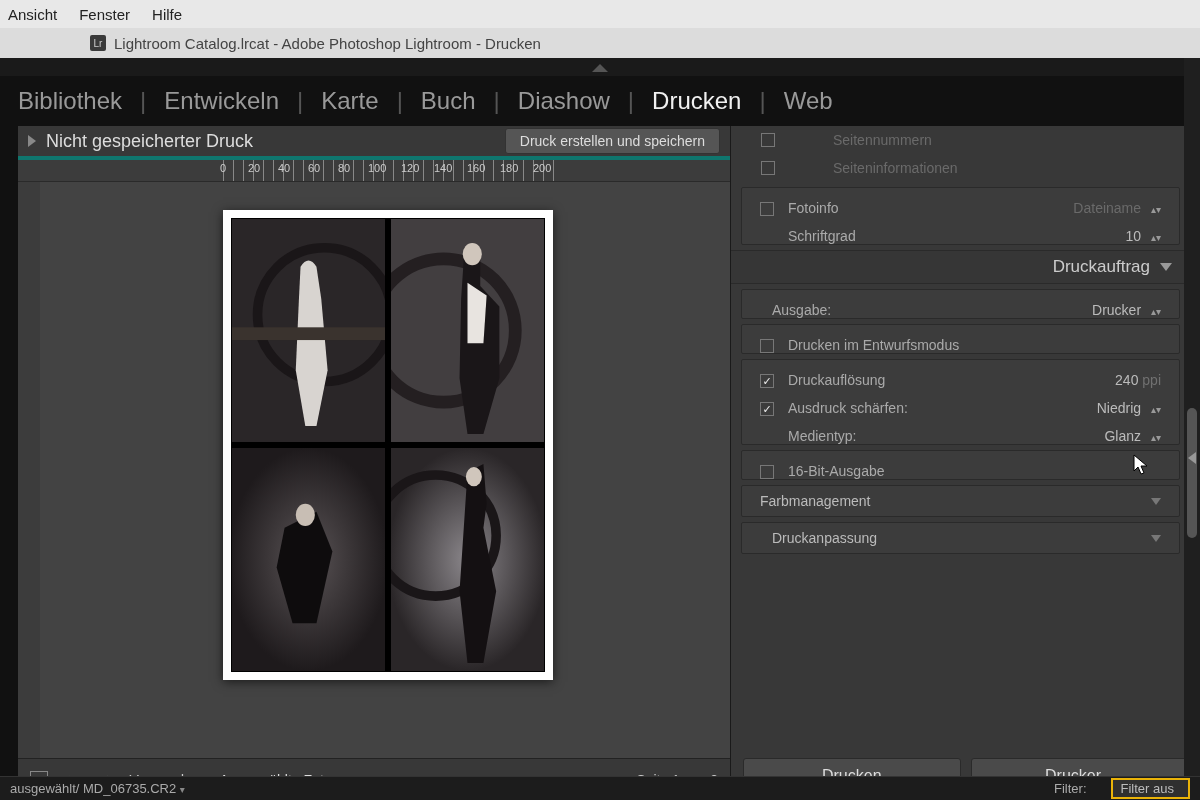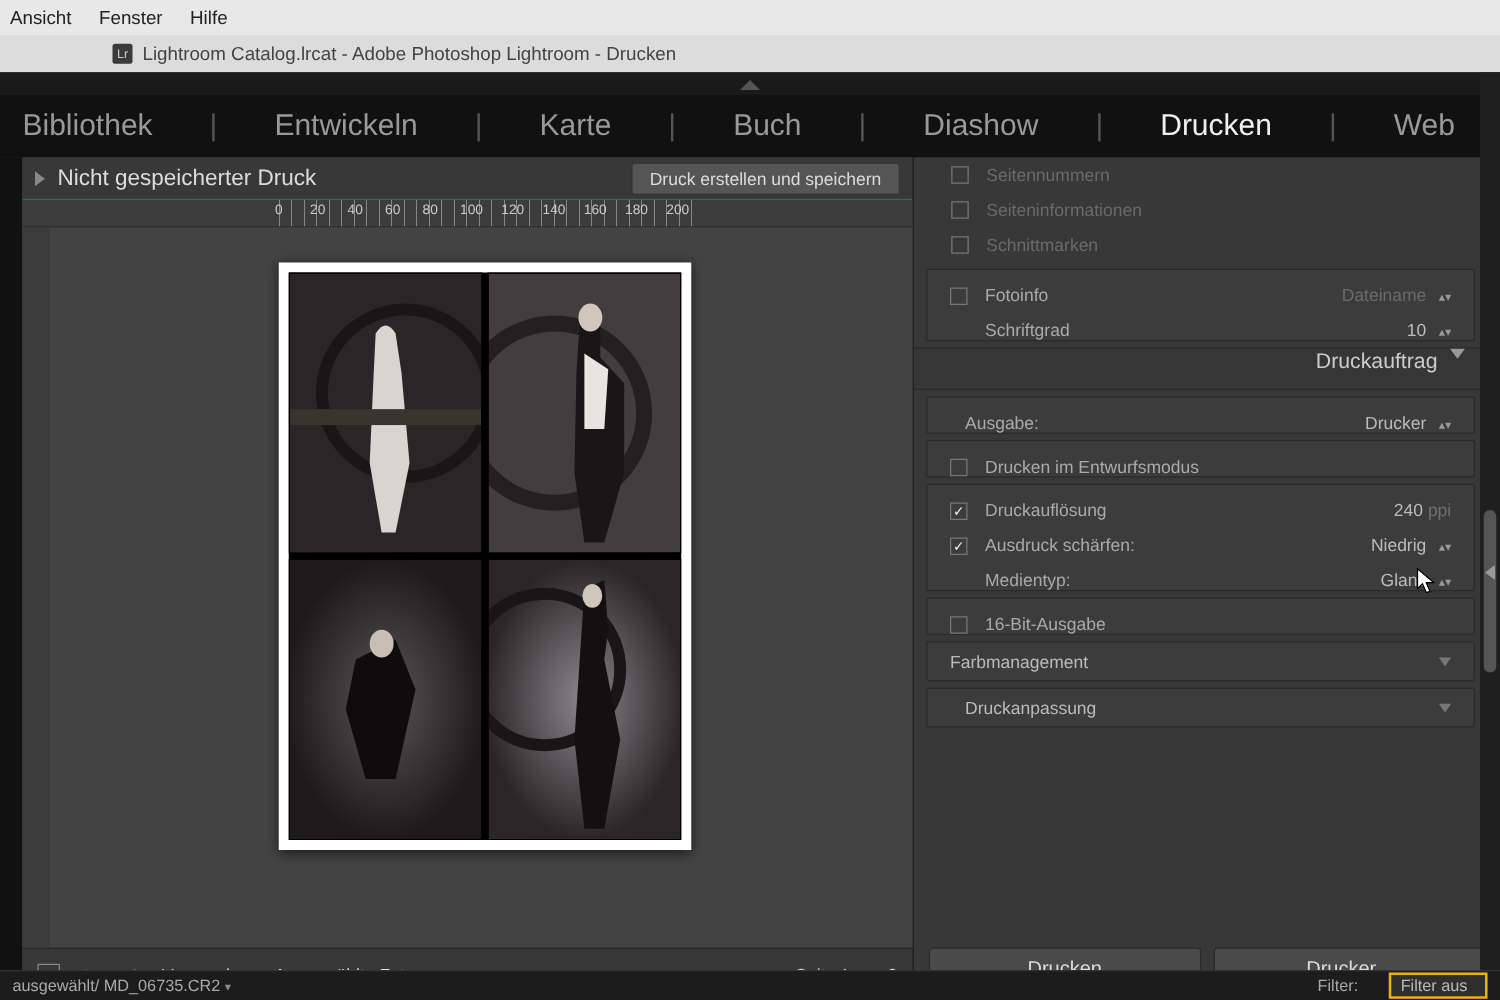--- a/index.html
+++ b/index.html
@@ -4,28 +4,28 @@
 <style>
   * { box-sizing: border-box; margin: 0; padding: 0; font-family: "Segoe UI", Arial, sans-serif; }
   body { background: #000; width:1200px; height:800px; overflow:hidden; color:#c0c0c0; font-size:14px; user-select:none; }
   .menubar { background: #e8e8e8; height:28px; display:flex; align-items:center; gap:22px; padding:0 8px; color:#222; font-size:15px; }
   .menubar span { cursor:default; }
   .titlebar { background: #dcdcdc; height:30px; display:flex; align-items:center; padding-left:90px; color:#444; font-size:15px; }
   .lr-icon { width:16px; height:16px; background:#3a3a3a; color:#ccc; display:inline-flex; align-items:center; justify-content:center; font-size:10px; margin-right:8px; border-radius:2px;text-align:right; }
   .app { position:absolute; top:58px; left:0; right:0; bottom:0; background:#111; display:flex; flex-direction:column;}
   .branding { height:18px; background:#1a1a1a; position:relative; }
   .arrow-up { position:absolute; left:50%; transform:translateX(-50%); top:6px; width:0; height:0; border-left:8px solid transparent; border-right:8px solid transparent; border-bottom:8px solid #555;}
-  .modules { height:50px; display:flex; align-items:center; justify-content:space-between; gap:0; padding-right:18px; background:#111; font-size:24px; color:#999; font-weight:300;}
+  .modules { height:50px; display:flex; align-items:center; justify-content:flex-start; gap:0; padding-right:18px; background:#111; font-size:24px; color:#999; font-weight:300;}
   .modules .mod { padding:0 18px; cursor:pointer; }
   .modules .sep { color:#555; }
   .modules .active { color:#f0f0f0; }
   .body { flex:1; display:flex; background:#2a2a2a; min-height:0;}
   .left-strip { width:18px; background:#111; }
   .center { flex:1; display:flex; flex-direction:column; background:#434343; min-width:0;}
-  .topbar { height:34px; display:flex; align-items:center; background:#383838; padding:0 10px; justify-content:space-between; border-bottom:1px solid #0f766e;}
+  .topbar { height:34px; display:flex; align-items:center; background:#383838; padding:0 10px; justify-content:space-between; border-bottom:4px solid #0f766e;}
   .topbar .title { color:#ddd; font-size:18px; display:flex; align-items:center; gap:10px;}
   .tri { width:0; height:0; border-top:6px solid transparent; border-bottom:6px solid transparent; border-left:8px solid #888;}
   .save-btn { background:#555; border:1px solid #333; color:#ddd; font-size:14px; padding:4px 14px; border-radius:3px; cursor:pointer;}
   .ruler-h { height:22px; background:#3c3c3c; display:flex; border-bottom:1px solid #2a2a2a; position:relative;}
   .ruler-h .inner { position:absolute; left:205px; display:flex; height:100%; font-size:11px; color:#ccc;}
   .ruler-h .ticks { position:relative; height:100%; width:340px; background-image:repeating-linear-gradient(to right, #888 0, #888 1px, transparent 1px, transparent 10px);}
   .ruler-h .labels { position:absolute; left:0; top:2px; width:340px;}
   .ruler-h .labels span { position:absolute; font-size:11px; color:#ccc; }
   .stage { flex:1; position:relative; background:#434343; overflow:hidden;}
   .ruler-v { position:absolute; left:0; top:0; bottom:0; width:22px; background:#3c3c3c; }
@@ -36,28 +36,28 @@
   .bottombar { height:42px; background:#383838; display:flex; align-items:center; padding:0 12px; gap:16px; border-top:1px solid #222; color:#ccc;}
   .sq { width:18px; height:18px; border:1px solid #888; }
   .navarrow { font-size:20px; color:#888; cursor:pointer;}
   .navarrow.active { color:#ddd;}
   .popup-sel { color:#ddd; cursor:pointer;}
   .bottombar .pg { margin-left:auto; color:#ccc;}
   .right { width:470px; background:#383838; display:flex; flex-direction:column; border-left:1px solid #1a1a1a;}
   .right-scroll { flex:1; overflow-y:hidden; padding-right:10px;}
   .panel-sect { padding:0; }
   .row { display:flex; align-items:center; height:28px; padding:0 18px 0 30px; color:#aaa; font-size:14px; position:relative;}
-  .row.dim { color:#6a6a6a; }
+  .row.dim { color:#6a6a6a;gap:44px; }
   .row .chk { width:14px; height:14px; border:1px solid #777; margin-right:14px; display:inline-flex; align-items:center; justify-content:center; font-size:11px; color:#eee;}
   .row .chk.checked::after { content:"✓"; }
   .row .lab { flex:1; }
   .row .val { color:#bbb; }
   .row .val.dim { color:#6a6a6a;}
   .row .caret { font-size:10px; color:#999; margin-left:6px;}
-  .section-head { display:flex; justify-content:flex-end; height:34px; padding:0 18px; color:#ccc; font-size:17px; gap:10px; border-top:1px solid #2a2a2a; border-bottom:1px solid #2a2a2a; background:#363636;}
+  .section-head { display:flex; justify-content:flex-end; align-items:center; height:34px; padding:0 18px; color:#ccc; font-size:17px; gap:10px; border-top:1px solid #2a2a2a; border-bottom:1px solid #2a2a2a; background:#363636;}
   .section-head .tri-down {width:0;height:0;border-left:6px solid transparent;border-right:6px solid transparent;border-top:8px solid #999;}
   .group-box { border:1px solid #2a2a2a; margin:5px 10px; background:#3c3c3c; border-radius:2px;}
   .group-box .row { padding-left:18px;align-items:flex-end;}
   .subhead { display:flex; align-items:center; height:30px; padding:0 18px; color:#bbb; font-size:14px; justify-content:space-between;}
   .subhead .tri-down2 {width:0;height:0;border-left:5px solid transparent;border-right:5px solid transparent;border-top:7px solid #777;}
   .actions { height:48px; display:flex; gap:10px; padding:6px 12px;}
   .actions button { flex:1; background:#4a4a4a; border:1px solid #2a2a2a; color:#ddd; font-size:16px; border-radius:3px; cursor:pointer;}
   .scrollbar-edge { position:absolute; right:0; top:58px; bottom:24px; width:16px; background:#1f1f1f; }
   .scrollbar-edge .thumb { position:absolute; right:3px; top:350px; width:10px; height:130px; background:#555; border-radius:5px;}
   .statusbar { position:absolute; bottom:0; left:0; right:0; height:24px; background:#1c1c1c; color:#aaa; font-size:13px; display:flex; align-items:center; padding:0 10px; border-top:1px solid #333;}
@@ -195,24 +195,20 @@
       <div class="right-scroll">
         <div class="panel-sect">
           <div class="row dim">
               <span class="chk"></span>
               <span class="lab">Seitennummern</span>
             </div>
           <div class="row dim">
               <span class="chk"></span>
               <span class="lab">Seiteninformationen</span>
             </div>
-          <div class="row dim">
-              <span class="chk"></span>
-              <span class="lab">Schnittmarken</span>
-            </div>
         </div>
         <div class="group-box">
           <div class="row">
               <span class="chk"></span>
               <span class="lab">Fotoinfo</span>
               <span class="val dim"><span>Dateiname</span> <span class="caret">▴▾</span></span>
             </div>
           <div class="row">
               <span style="width:28px"></span>
               <span class="lab">Schriftgrad</span>

